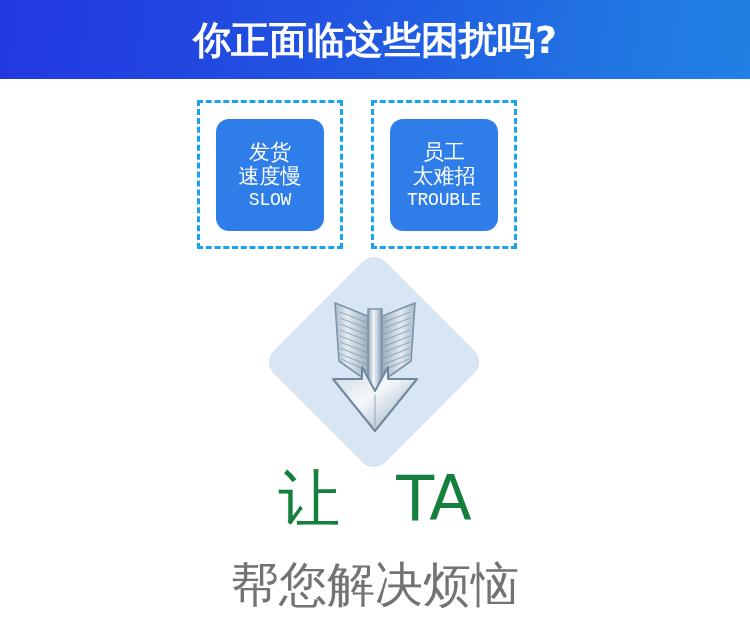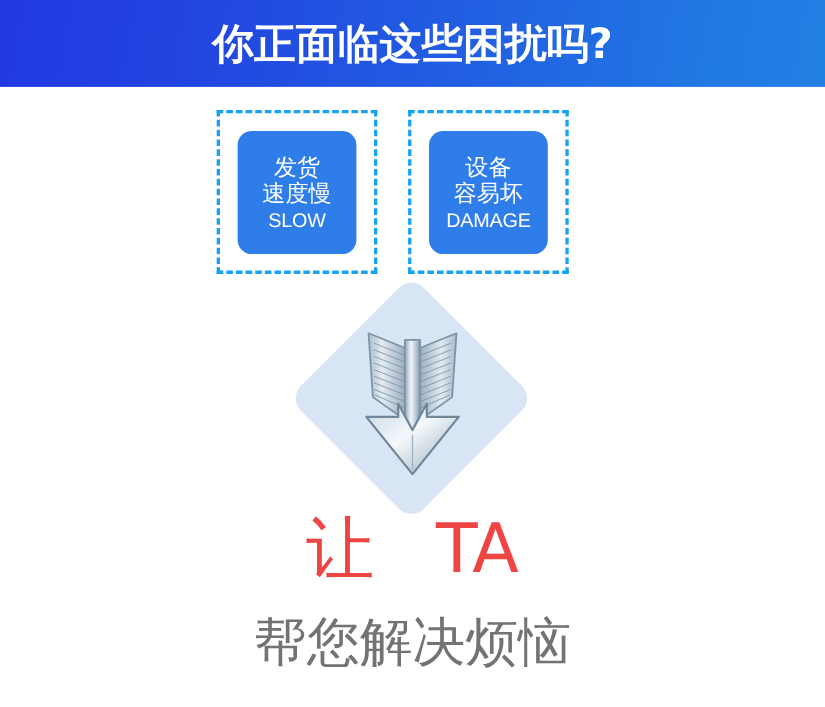--- a/index.html
+++ b/index.html
@@ -80,21 +80,21 @@
     line-height: 1.18;
     text-align: center;
     white-space: nowrap;
     font-family: "DejaVu Sans", "Liberation Sans", sans-serif;
   }
   .card-line.cn {
     font-size: 21px;
   }
   .card-line.en {
     font-size: 18px;
-    font-family: Liberation Sans, sans-serif;
+    font-family: Liberation Mono, monospace;
     letter-spacing: -0.2px;
     margin-top: 1px;
   }
 
   
   #diamond-wrap {
     position: absolute;
     left: 295px;
     top: 250px;
     width: 160px;
@@ -121,21 +121,21 @@
     height: 140px;
   }
 
   
   #slogan-main {
     position: absolute;
     left: 0;
     top: 468px;
     width: 750px;
     text-align: center;
-    color: #ef4444;
+    color: #15803d;
     font-size: 62px;
     line-height: 1;
     font-family: "DejaVu Sans", "Liberation Sans", sans-serif;
     white-space: nowrap;
   }
   #slogan-main .gap {
     display: inline-block;
     width: 56px;
   }
   #slogan-sub {
@@ -163,28 +163,28 @@
   <div id="cards">
 
     <div class="card-outer">
       <div class="card-inner">
         <div class="card-line cn">发货</div>
         <div class="card-line cn">速度慢</div>
         <div class="card-line en">SLOW</div>
       </div>
     </div>
 
-
     <div class="card-outer">
       <div class="card-inner">
-        <div class="card-line cn">设备</div>
-        <div class="card-line cn">容易坏</div>
-        <div class="card-line en">DAMAGE</div>
+        <div class="card-line cn">员工</div>
+        <div class="card-line cn">太难招</div>
+        <div class="card-line en">TROUBLE</div>
       </div>
     </div>
+
 
 
   </div>
 
   <div id="diamond-wrap">
     <div id="diamond"></div>
     <svg id="arrow-icon" viewBox="0 0 96 140">
       <defs>
         <linearGradient id="featherL" x1="0" y1="0" x2="1" y2="0">
           <stop offset="0%" stop-color="#A9BCCC"></stop>

